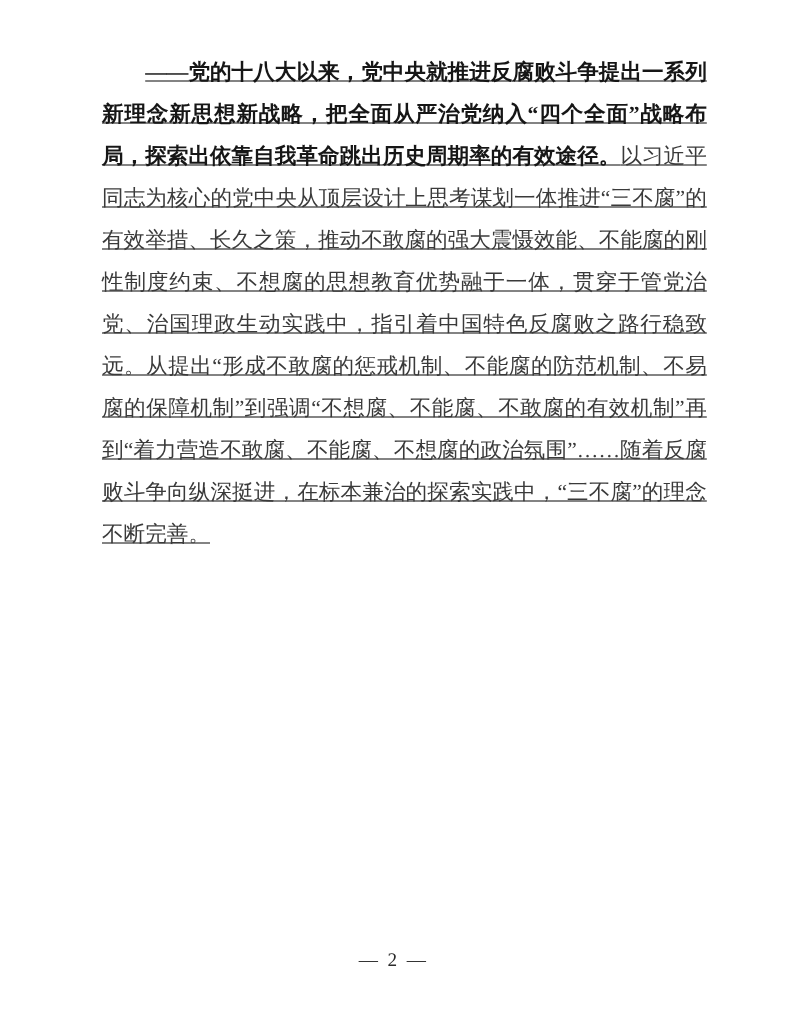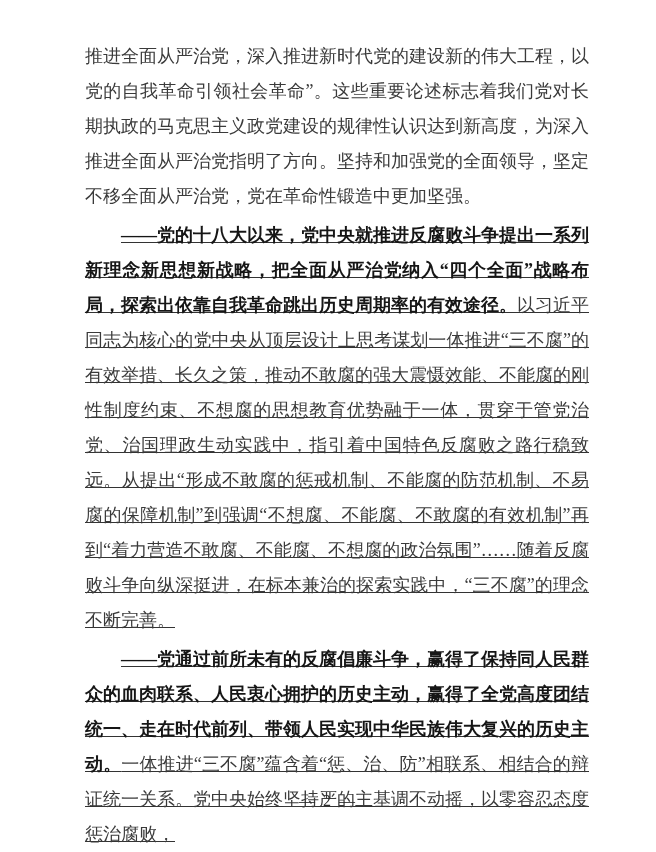--- a/index.html
+++ b/index.html
@@ -49,22 +49,20 @@
     color: #2b2b2b;
     letter-spacing: 2px;
   }
 </style>
 </head>
 <body>
 
 <div class="page">
   <div class="body-text">
 
-    <p><span class="seg-regular">推进全面从严治党，深入推进新时代党的建设新的伟大工程，以党的自我革命引领社会革命”。这些重要论述标志着我们党对长期执政的马克思主义政党建设的规律性认识达到新高度，为深入推进全面从严治党指明了方向。坚持和加强党的全面领导，坚定不移全面从严治党，党在革命性锻造中更加坚强。</span></p>
 
     <p class="indented"><span class="seg-bold">——党的十八大以来，党中央就推进反腐败斗争提出一系列新理念新思想新战略，把全面从严治党纳入“四个全面”战略布局，探索出依靠自我革命跳出历史周期率的有效途径。</span><span class="seg-regular">以习近平同志为核心的党中央从顶层设计上思考谋划一体推进“三不腐”的有效举措、长久之策，推动不敢腐的强大震慑效能、不能腐的刚性制度约束、不想腐的思想教育优势融于一体，贯穿于管党治党、治国理政生动实践中，指引着中国特色反腐败之路行稳致远。从提出“形成不敢腐的惩戒机制、不能腐的防范机制、不易腐的保障机制”到强调“不想腐、不能腐、不敢腐的有效机制”再到“着力营造不敢腐、不能腐、不想腐的政治氛围”……随着反腐败斗争向纵深挺进，在标本兼治的探索实践中，“三不腐”的理念不断完善。</span></p>
 
-    <p class="indented"><span class="seg-bold">——党通过前所未有的反腐倡廉斗争，赢得了保持同人民群众的血肉联系、人民衷心拥护的历史主动，赢得了全党高度团结统一、走在时代前列、带领人民实现中华民族伟大复兴的历史主动。</span><span class="seg-regular">一体推进“三不腐”蕴含着“惩、治、防”相联系、相结合的辩证统一关系。党中央始终坚持严的主基调不动摇，以零容忍态度惩治腐败，</span></p>
 
   </div>
 
   <div class="footer">— 2 —</div>
 </div>
 
 </body></html>

